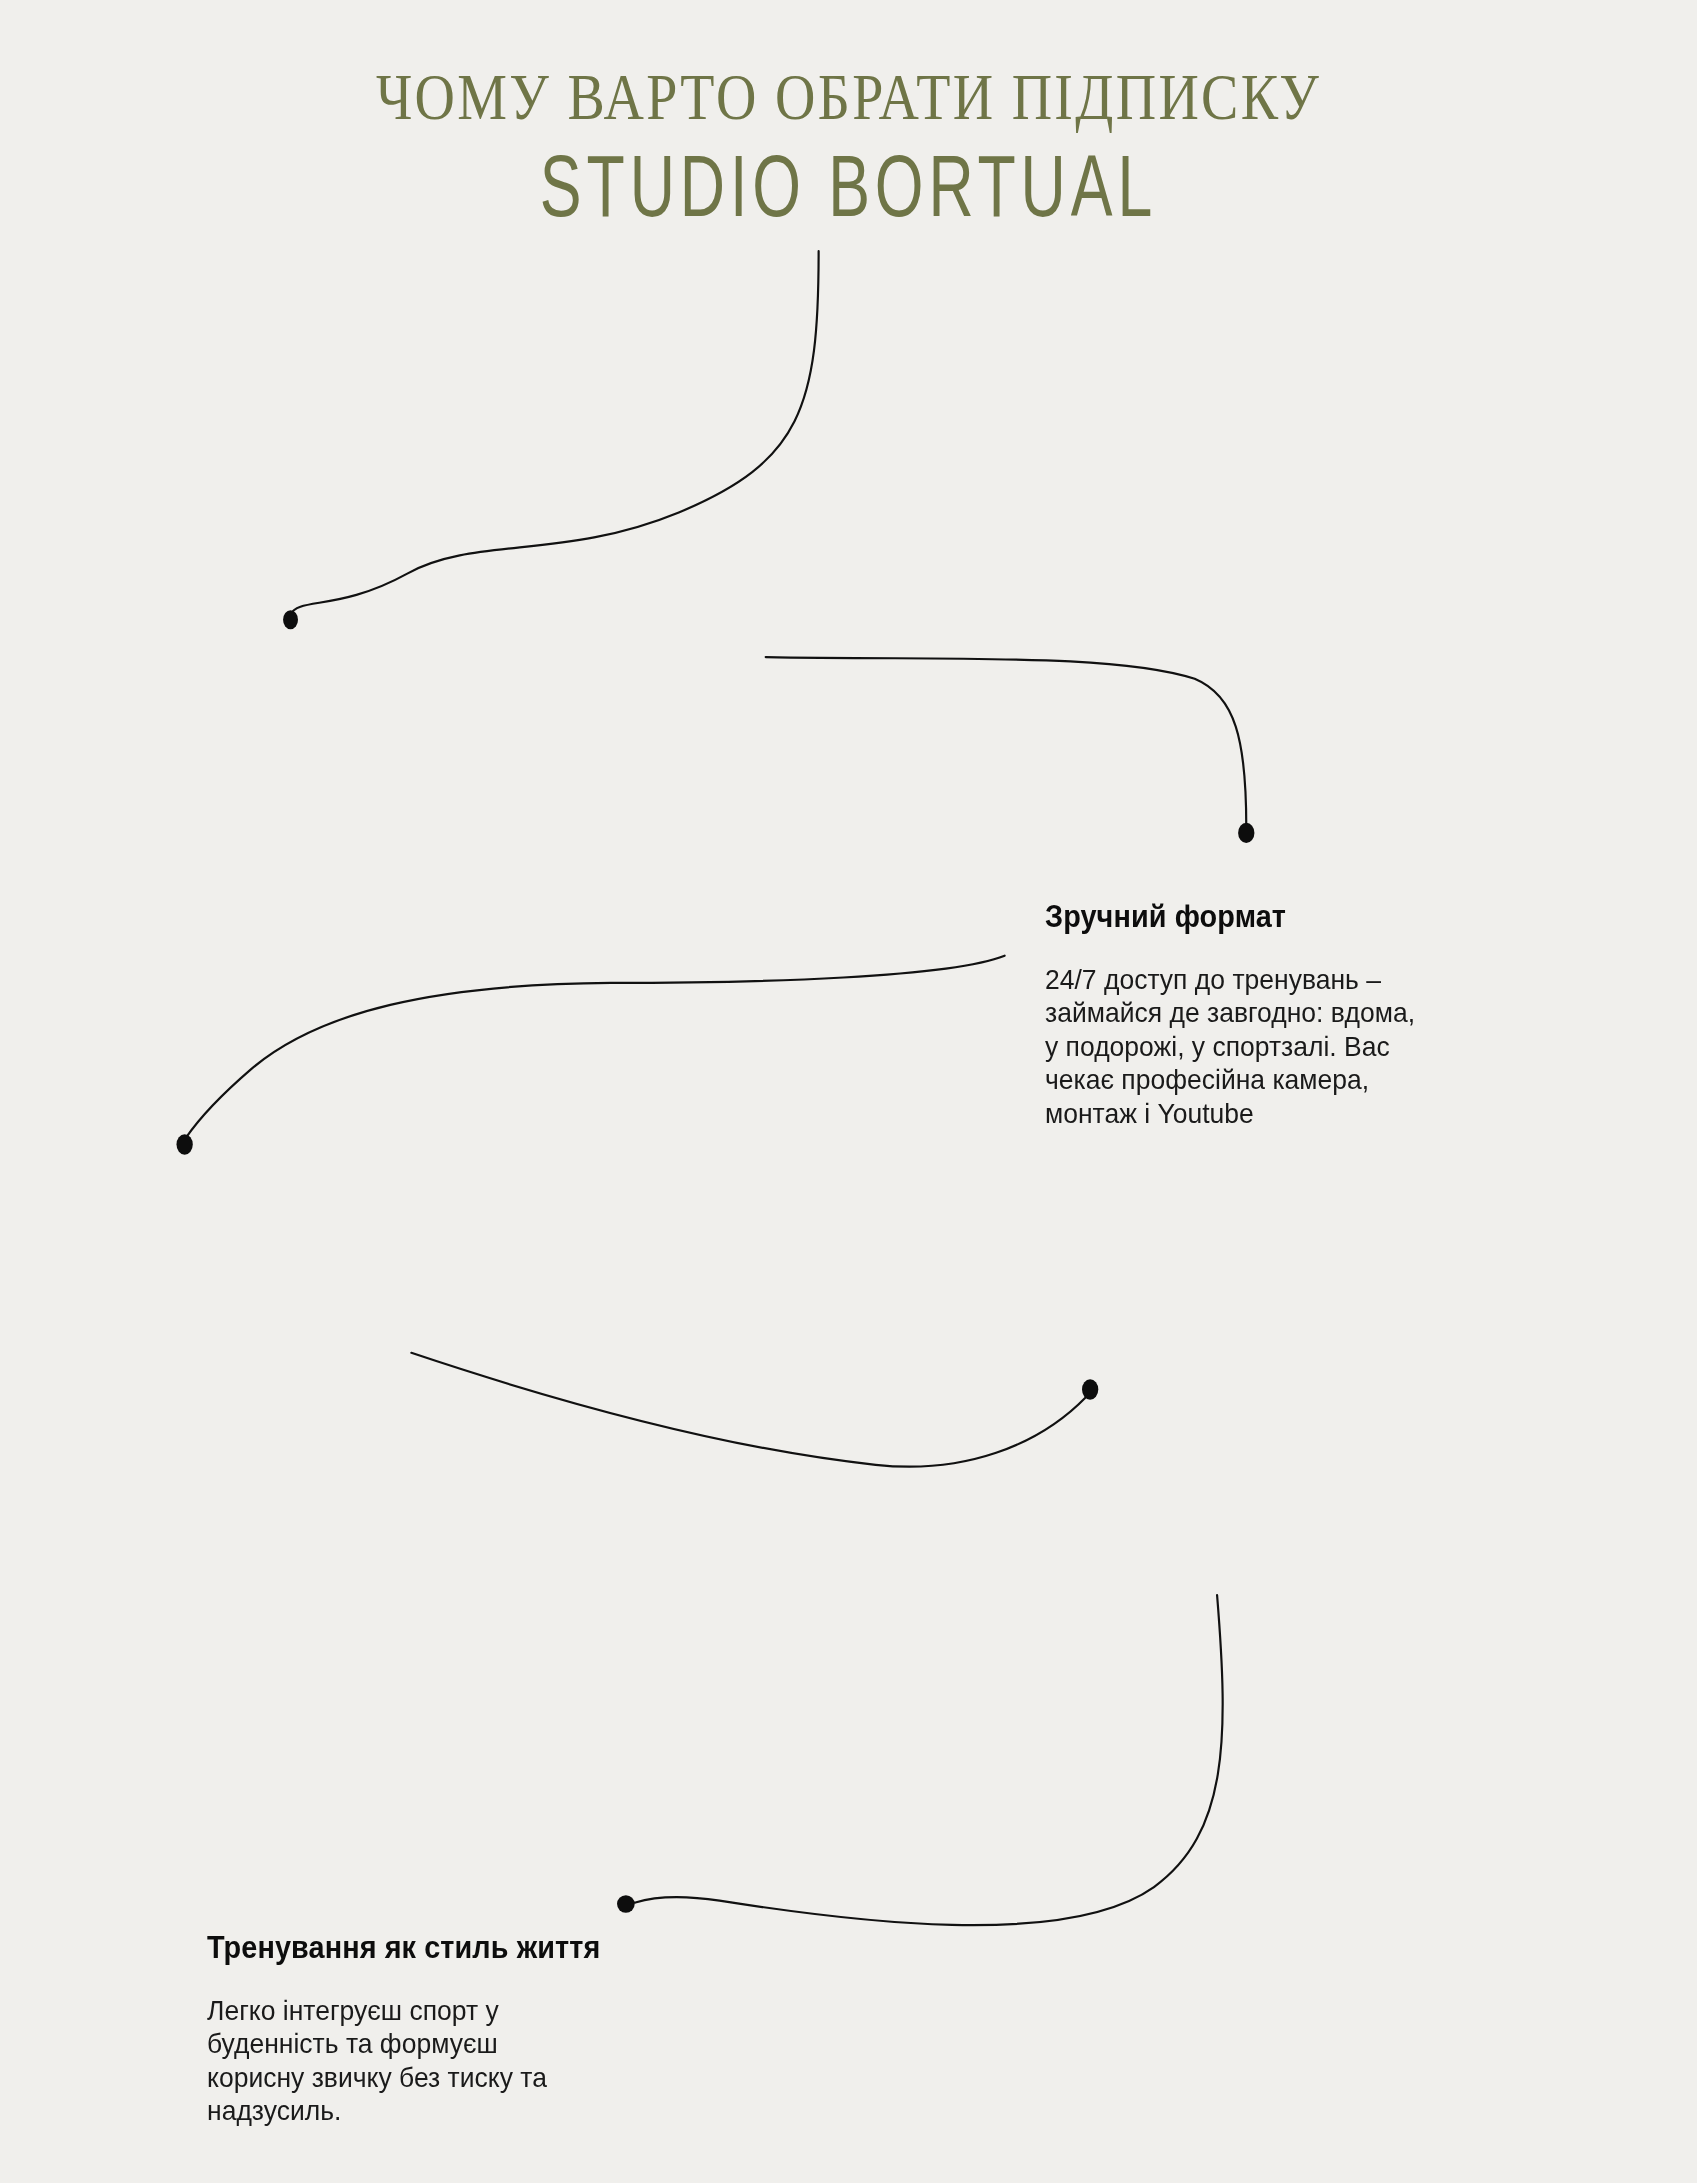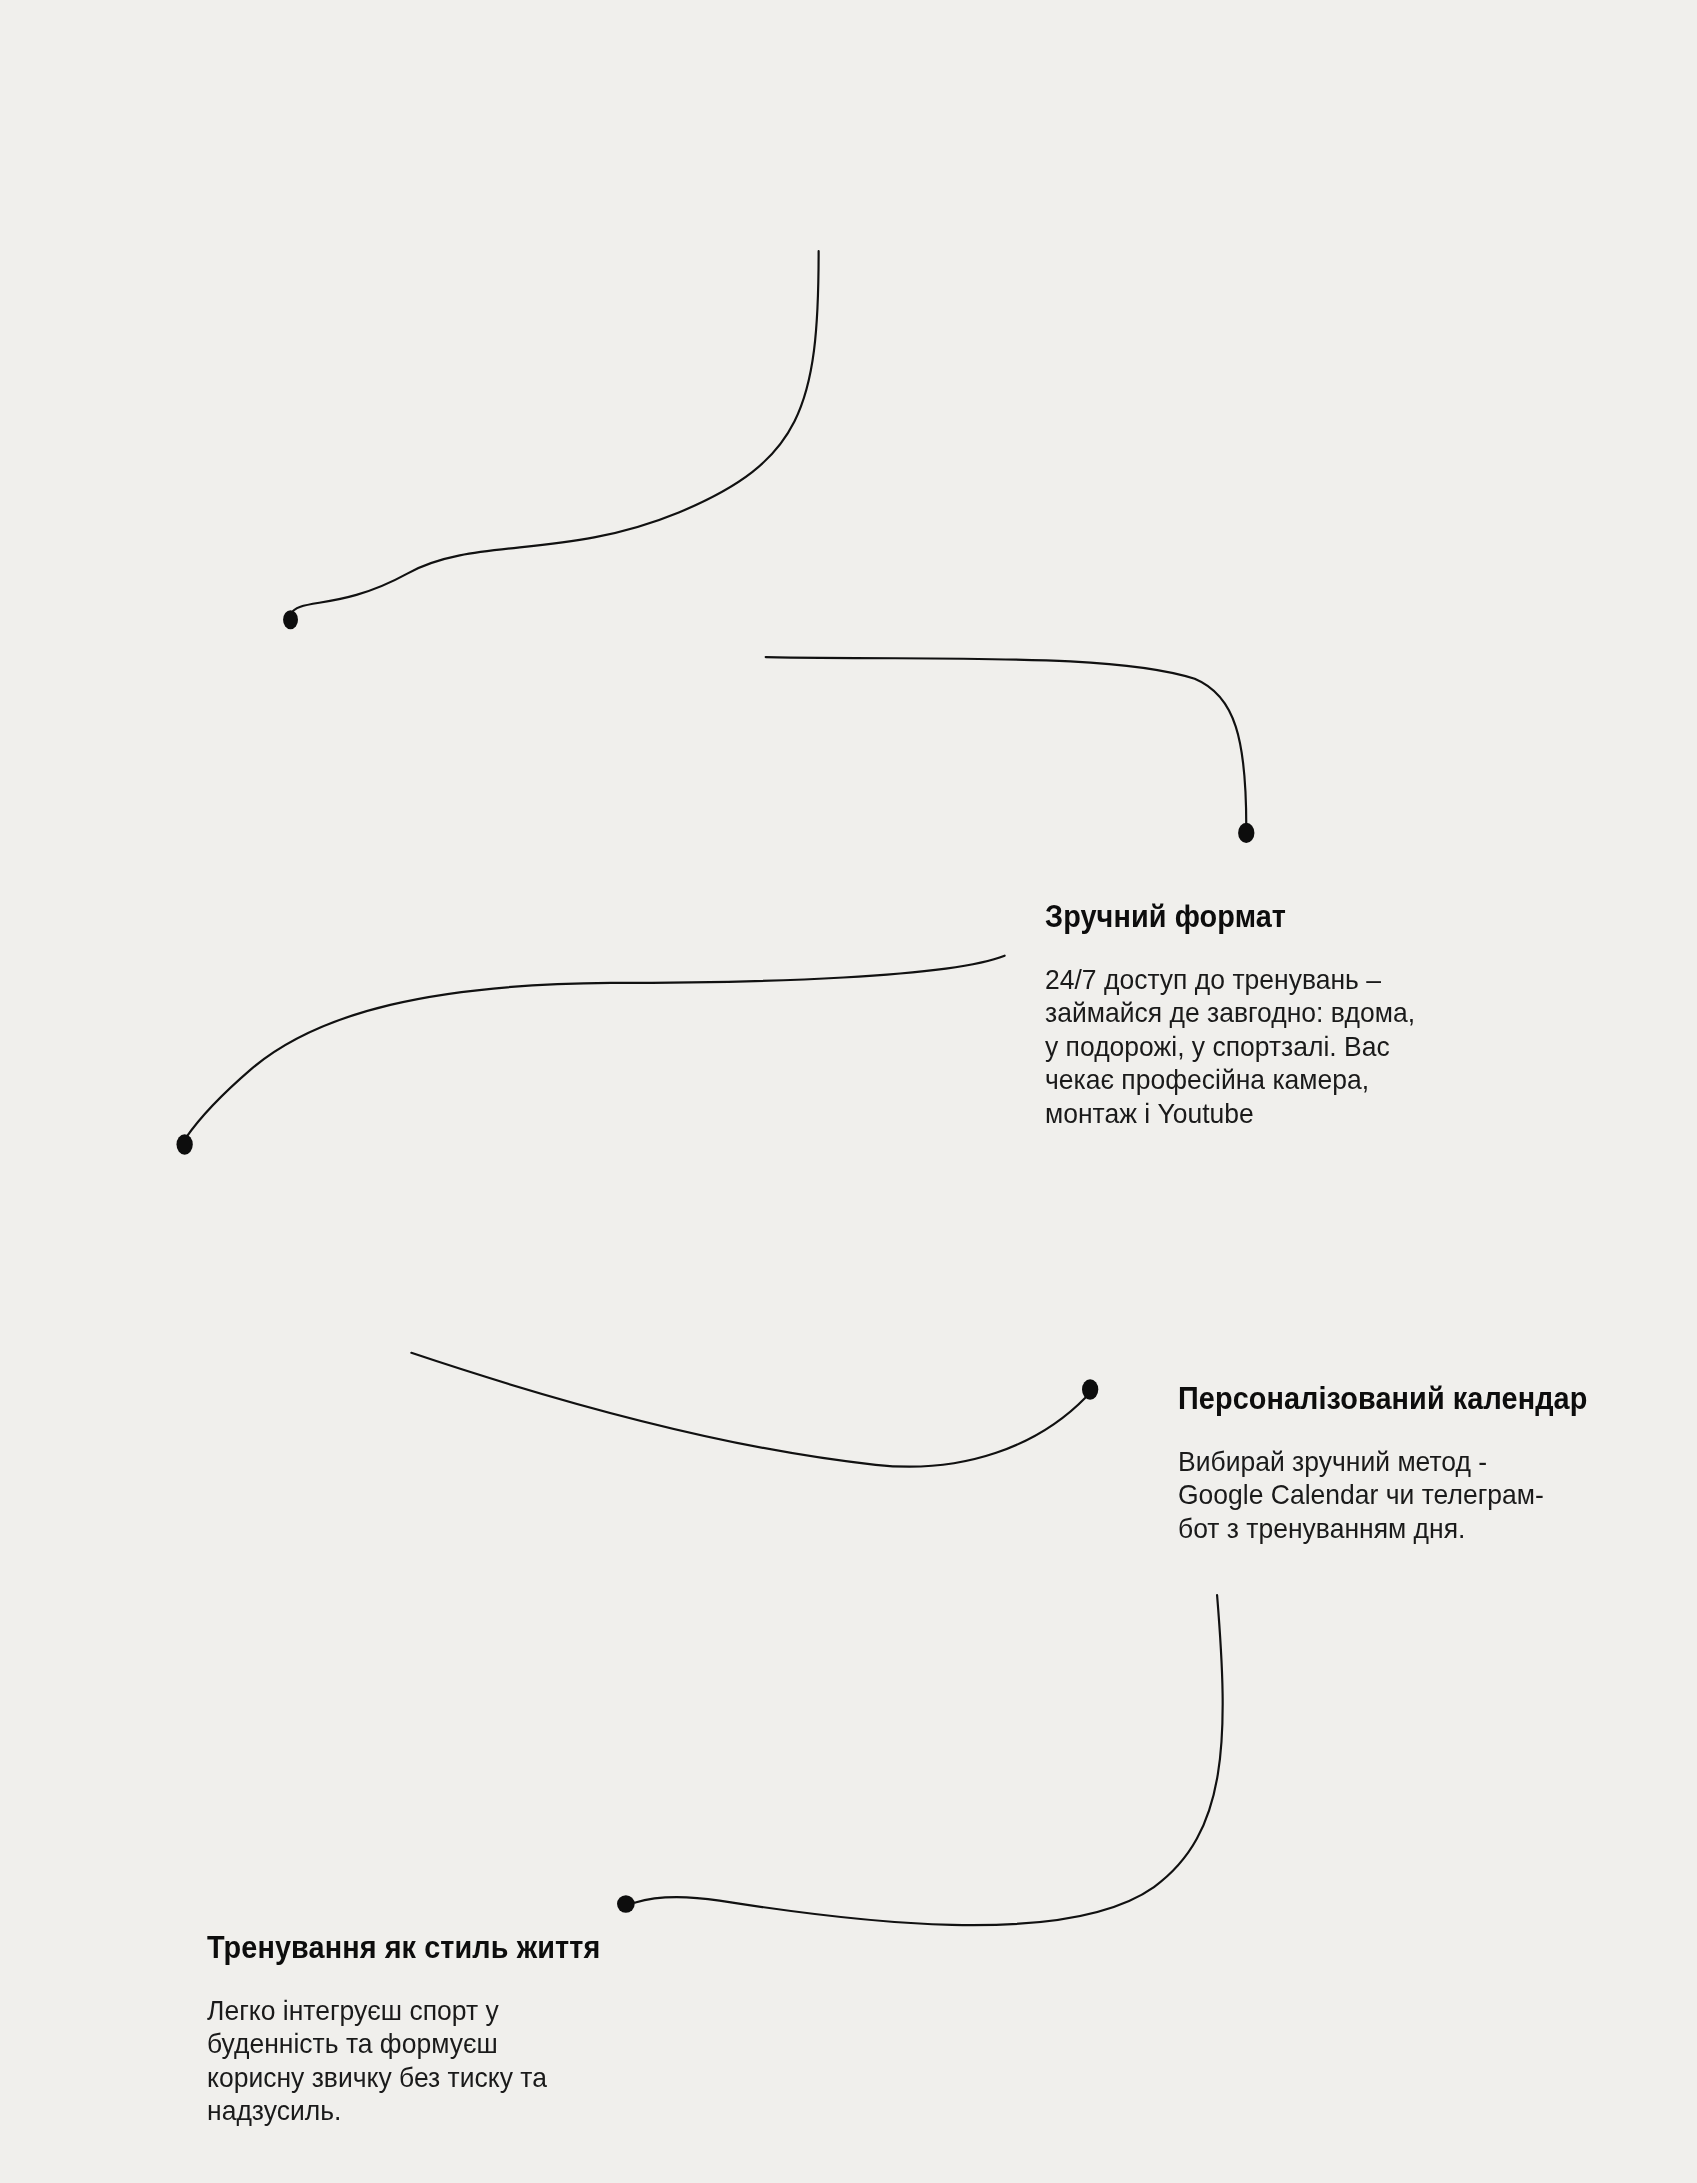--- a/index.html
+++ b/index.html
@@ -100,20 +100,24 @@
   #block-2 { left: 1045px; top: 900px; }
   #block-3 { left: 58px; top: 1154px; }
   #block-4 { left: 1178px; top: 1382px; }
   #block-5 { left: 207px; top: 1931px; }
 </style>
 </head>
 <body>
 
 <div id="page" style="background: rgb(240, 239, 236);">
 
+  <div class="title-wrap">
+    <div class="title-line1" style="color: rgb(111, 117, 71);">ЧОМУ ВАРТО ОБРАТИ ПІДПИСКУ</div>
+    <div class="title-line2" style="color: rgb(111, 117, 71);">STUDIO BORTUAL</div>
+  </div>
 
   <svg id="connectors" viewBox="0 0 2500 3216">
 
     <path d="M 1206 370
              C 1206 600, 1180 680, 1000 755
              C 830 825, 700 790, 600 845
              C 500 900, 440 880, 428 905" style="stroke: rgb(17, 17, 17);"></path>
     <ellipse cx="428" cy="913" rx="11" ry="14" style="fill: rgb(13, 13, 13);"></ellipse>
 
     <path d="M 1128 968
@@ -143,26 +147,20 @@
   <div class="block" id="block-2">
     <div class="heading">Зручний формат</div>
     <div class="body">24/7 доступ до тренувань –
 займайся де завгодно: вдома,
 у подорожі, у спортзалі. Вас
 чекає професійна камера,
 монтаж і  Youtube</div>
   </div>
 
 
-  <div class="block" id="block-4">
-    <div class="heading">Персоналізований календар</div>
-    <div class="body">Вибирай зручний метод -
-Google Calendar чи телеграм-
-бот з тренуванням дня.</div>
-  </div>
 
   <div class="block" id="block-5">
     <div class="heading">Тренування як стиль життя</div>
     <div class="body"> Легко інтегруєш спорт у
 буденність та формуєш
 корисну звичку без тиску та
 надзусиль.</div>
   </div>
 
 </div>

